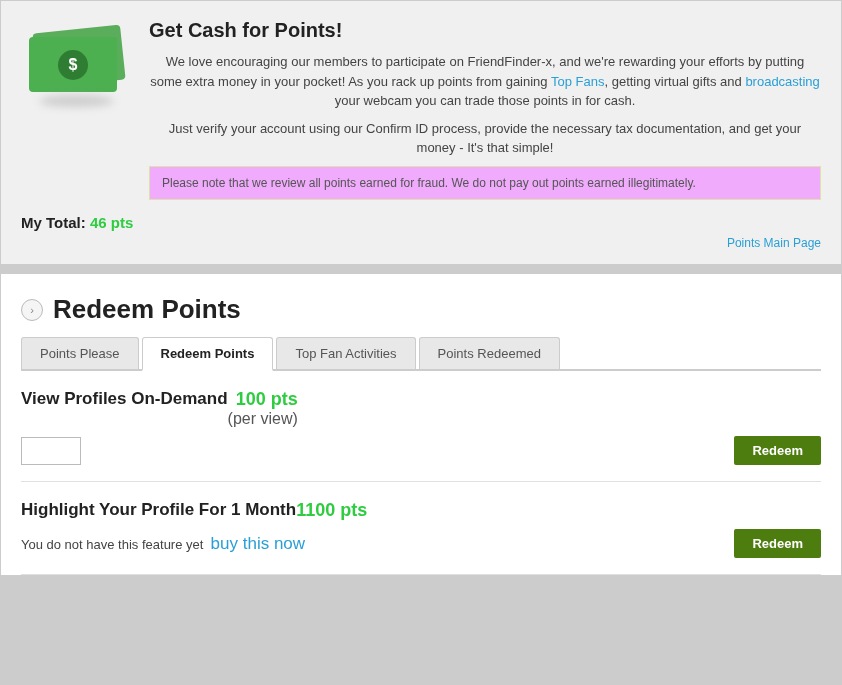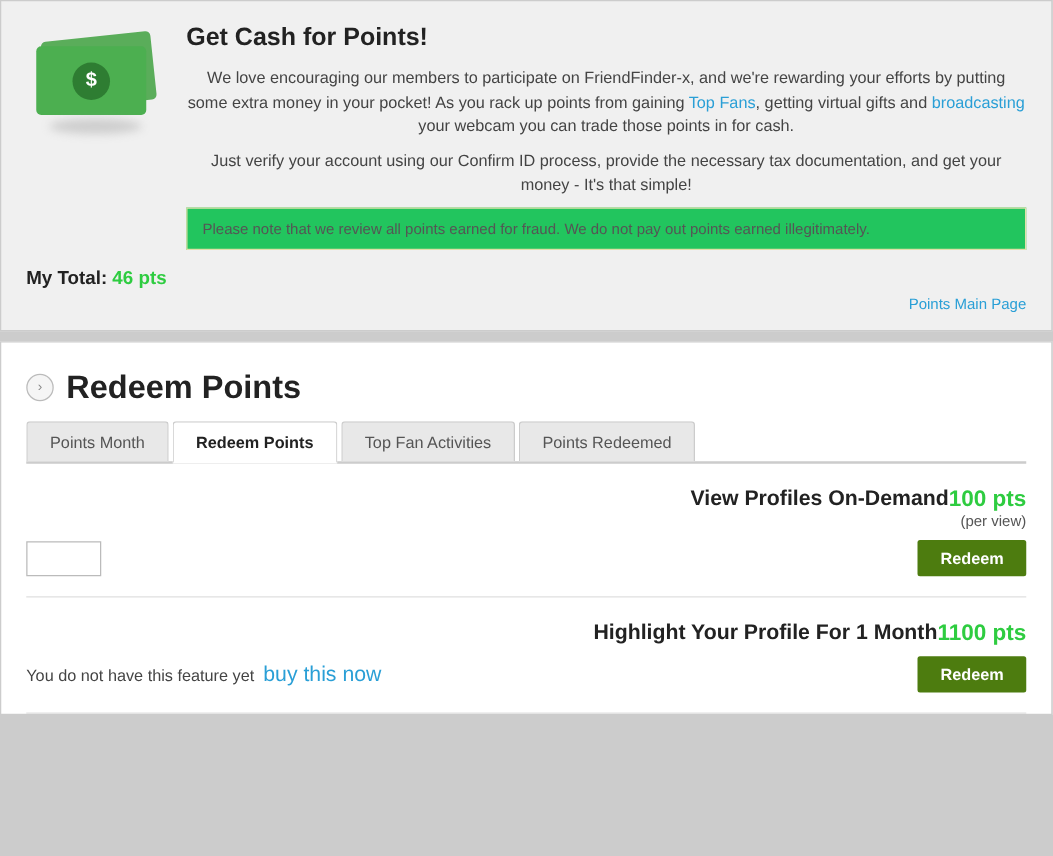--- a/index.html
+++ b/index.html
@@ -92,21 +92,21 @@
       color: #444;
       line-height: 1.5;
       margin-bottom: 8px;
       text-align: center;
     }
     .top-text a {
       color: #2a9fd6;
       text-decoration: none;
     }
     .notice-box {
-      background: #22c55e;
+      background: #f0abfc;
       border: 1px solid #e0e0aa;
       padding: 8px 12px;
       color: #555;
       font-size: 12px;
       margin-top: 8px;
       line-height: 1.4;
     }
     .my-total {
       margin-top: 14px;
       font-size: 15px;
@@ -190,37 +190,37 @@
       padding: 0 20px;
     }
 
     
     .redeem-item {
       border-bottom: 1px solid #e0e0e0;
       padding: 18px 0 16px 0;
     }
     .redeem-item-header {
       display: flex;
-      justify-content: flex-end;
+      justify-content: flex-start;
       align-items: flex-start;
       margin-bottom: 8px;
     }
     .redeem-item-title {
       font-size: 17px;
       font-weight: bold;
       color: #222;
     }
     .redeem-item-pts {
       font-size: 18px;
       font-weight: bold;
       color: #2ecc40;
       text-align: right;
     }
     .redeem-item-pts .per-view {
-      font-size: 12px;
+      font-size: 16px;
       font-weight: normal;
       color: #555;
       display: block;
       text-align: right;
     }
     .redeem-item-desc {
       color: #444;
       line-height: 1.5;
       margin-bottom: 12px;
     }
@@ -286,21 +286,21 @@
   </div>
 </div>
 
 <div class="bottom-section">
   <div class="section-header">
     <div class="nav-arrow">›</div>
     <h2>Redeem Points</h2>
   </div>
 
   <div class="tabs-container">
-    <div class="tab">Points Month</div>
+    <div class="tab">Points Please</div>
     <div class="tab active">Redeem Points</div>
     <div class="tab">Top Fan Activities</div>
     <div class="tab">Points Redeemed</div>
   </div>
 
   <div class="content-area">
 
     <div class="redeem-item">
       <div class="redeem-item-header">
         <div class="redeem-item-title">View Profiles On-Demand</div>

